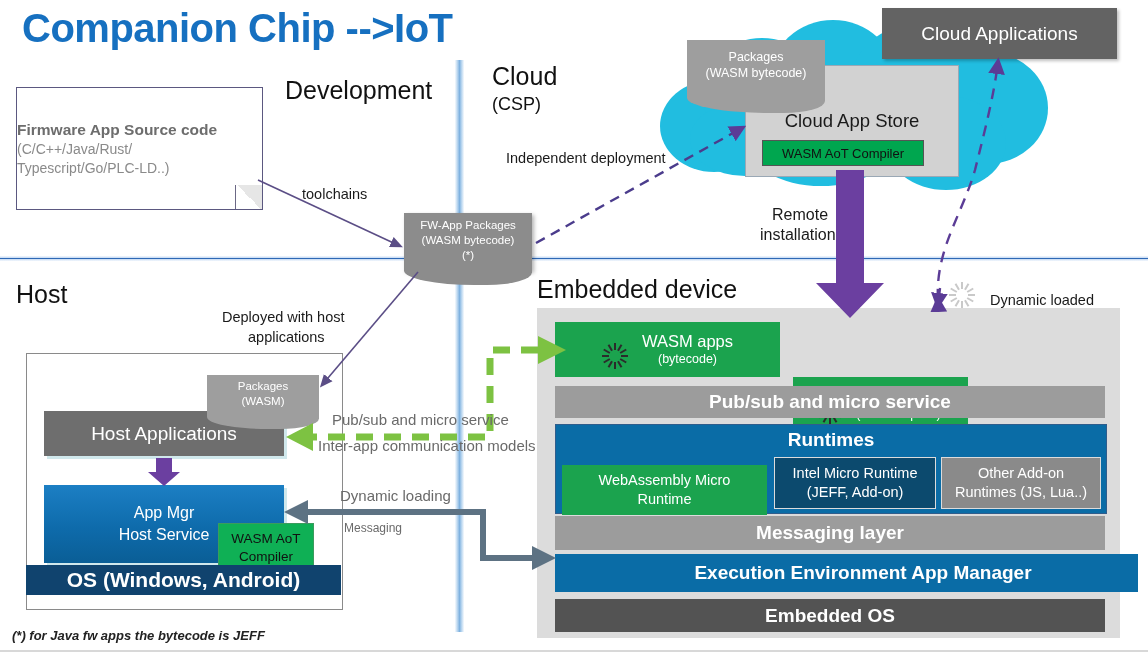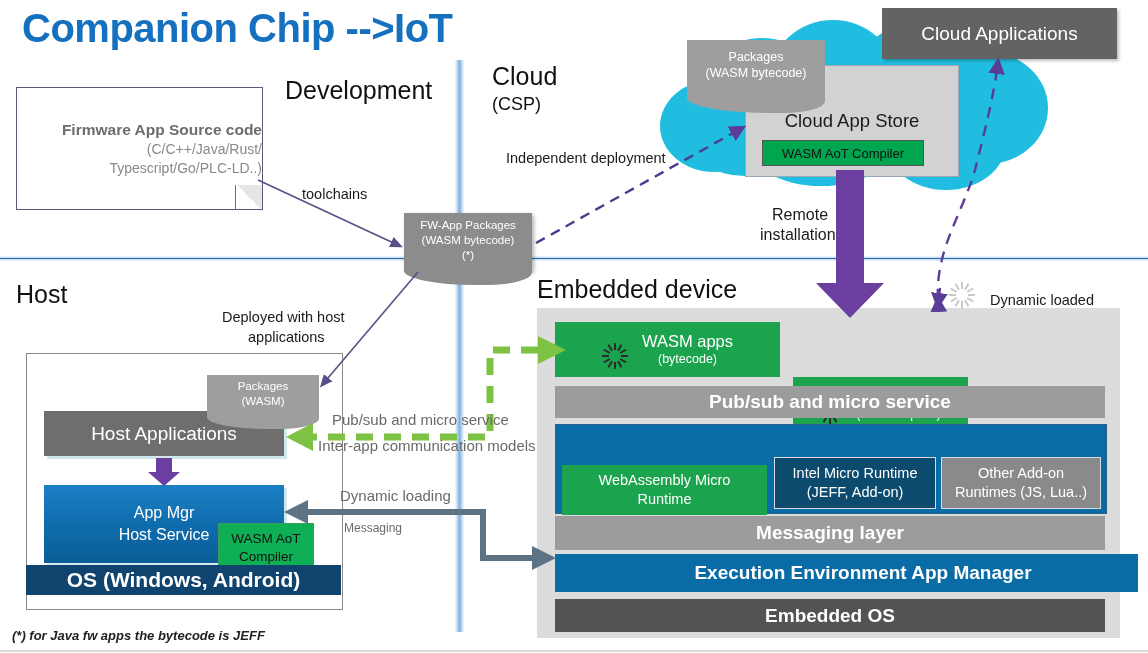--- a/index.html
+++ b/index.html
@@ -18,21 +18,21 @@
   .sect-sub{font-size:18px;color:#111;}
 
   
   #hline{left:0px;top:256px;width:1148px;height:5px;
          background:linear-gradient(to bottom,rgba(190,215,245,.15) 0%,#cfe0f5 30%,#2E68B5 50%,#cfe0f5 70%,rgba(190,215,245,.15) 100%);}
   #vline{left:455px;top:60px;width:9px;height:572px;
          background:linear-gradient(to right,rgba(180,210,240,.1) 0%,#bdd8f0 25%,#7fb2e0 50%,#bdd8f0 75%,rgba(180,210,240,.1) 100%);}
 
   
   #fwbox{left:16px;top:87px;width:245px;height:121px;border:1px solid #5B5880;background:#fff;
-         display:flex;flex-direction:column;align-items:flex-end;justify-content:center;}
+         display:flex;flex-direction:column;align-items:flex-start;justify-content:center;}
   #fwbox .t1{font-size:15.5px;font-weight:bold;color:#6d6d6d;line-height:20px;}
   #fwbox .t2{font-size:14px;color:#8a8a8a;line-height:19px;}
   #fwtail2{left:235px;top:185px;width:26px;height:24px;
            background:linear-gradient(225deg,#e6e6e6 50%,transparent 50%);border-left:1px solid #6b6885;}
 
   
   #cloud{left:650px;top:18px;width:420px;height:170px;}
   .cpuff{position:absolute;background:#21BDE0;border-radius:50%;}
 
   
@@ -247,20 +247,21 @@
         </span>
       <span class="txt" style="margin-left:4px;">
         <span class="l1" style="display:block">Other apps</span>
         <span class="l2" style="display:block">(JEFF, JS, Lua...)</span>
       </span>
     </div>
 
     <div class="row ctr bargray" style="left:18px;top:78px;width:550px;height:32px;font-size:19px;">Pub/sub and micro service</div>
 
     <div class="row" style="left:18px;top:116px;width:550px;height:88px;background:#0A6CA6;border:1px solid #2f5d8c;">
+      <div class="ctr" style="height:29px;color:#fff;font-weight:bold;font-size:19px;">Runtimes</div>
       <div class="ctr col" style="position:absolute;left:6px;top:40px;width:205px;height:50px;background:#1BA34E;color:#fff;font-size:14.5px;line-height:19px;">
         <span>WebAssembly Micro</span>
         <span>Runtime</span>
       </div>
       <div class="ctr col" style="position:absolute;left:218px;top:32px;width:160px;height:50px;background:#0c4a6e;border:1px solid #dcdcdc;color:#fff;font-size:14.5px;line-height:19px;">
         <span>Intel Micro Runtime</span>
         <span>(JEFF, Add-on)</span>
       </div>
       <div class="ctr col" style="position:absolute;left:385px;top:32px;width:158px;height:50px;background:#8A8A8A;border:1px solid #dcdcdc;color:#fff;font-size:14.5px;line-height:19px;">
         <span>Other Add-on</span>

